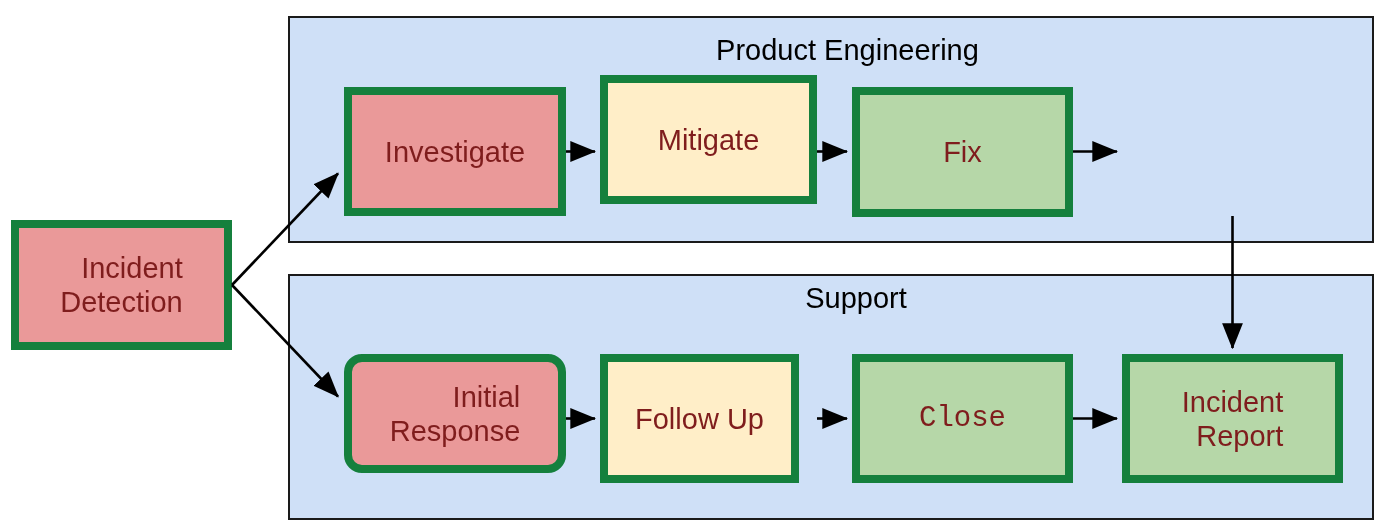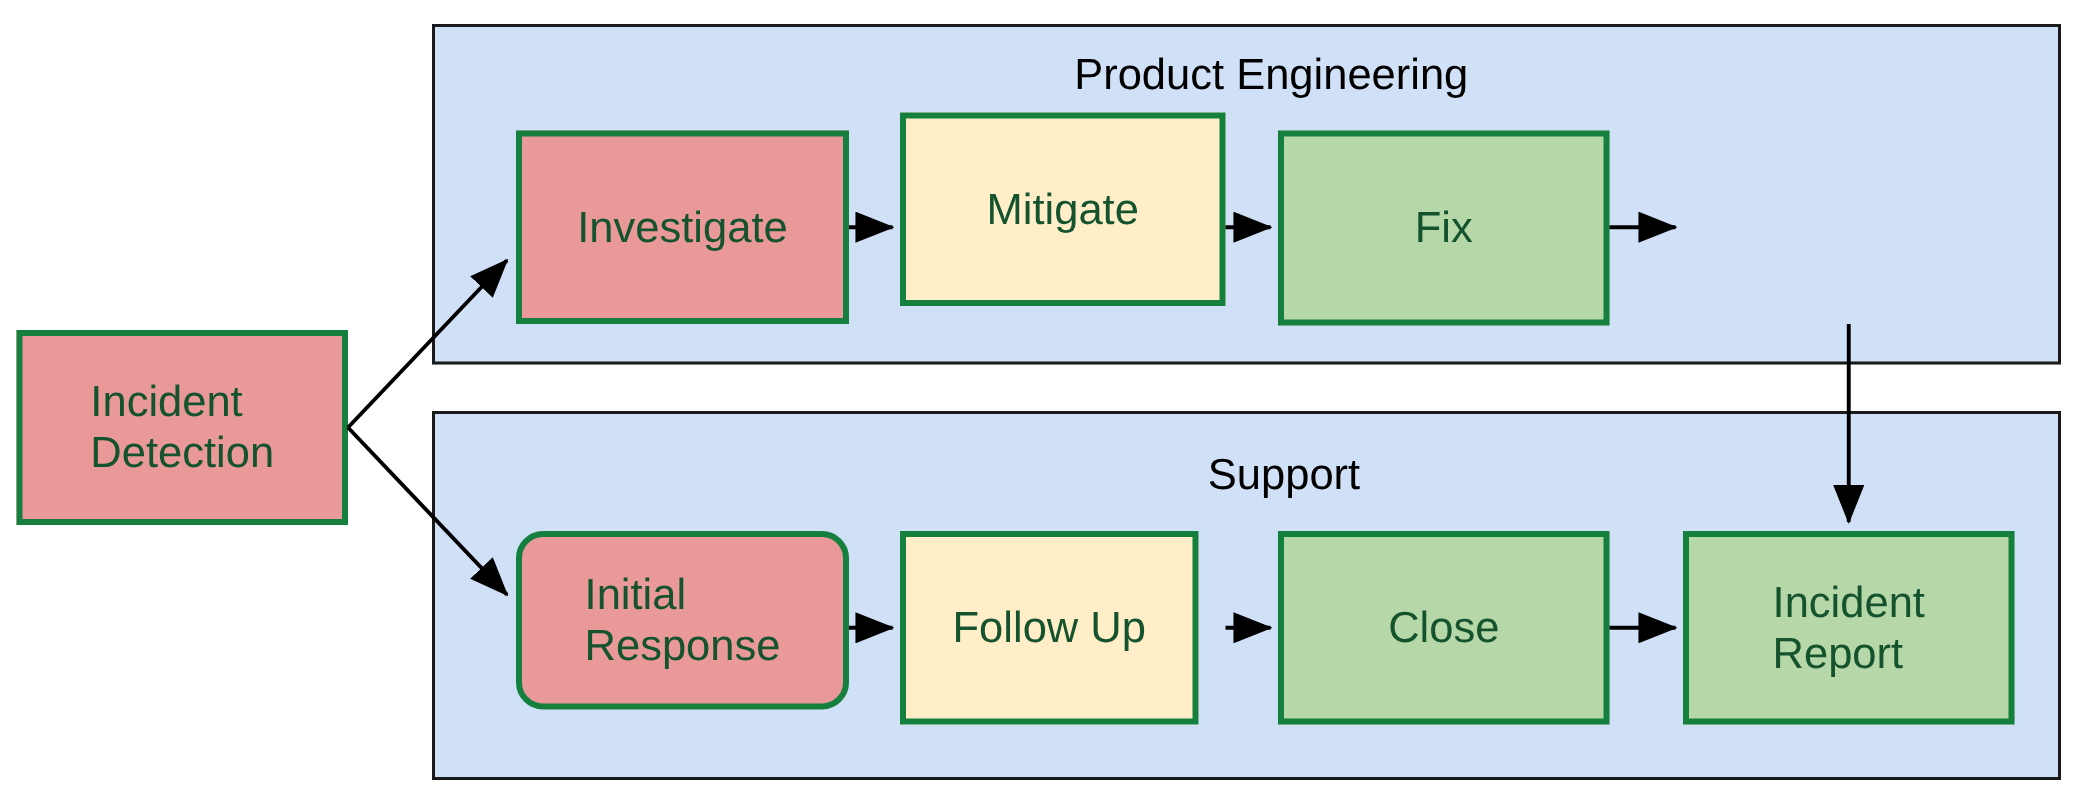--- a/index.html
+++ b/index.html
@@ -37,46 +37,46 @@
     text-align: center;
     color: #000000;
     font-size: 29px;
     line-height: 34px;
     white-space: nowrap;
     padding-left: 33px;
   }
   .node {
     position: absolute;
     box-sizing: border-box;
-    border: 4px solid #15803d;
+    border: 8px solid #15803d;
     display: flex;
     align-items: center;
     justify-content: center;
-    text-align: left;
-    color: #14532d;
+    text-align: right;
+    color: #7f1d1d;
     font-size: 29px;
     line-height: 34px;
   }
   .node-label {
     display: block;
     padding: 0 4px;
     white-space: pre-line;
   }
 </style>
 </head>
 <body>
 
 <div id="diagram">
 
   <div class="lane" id="lane-product-engineering" style="left: 288px; top: 16px; width: 1086px; height: 227px; background: rgb(207, 224, 247);">
     <div class="lane-title" style="top: 15px;">Product Engineering</div>
   </div>
 
   <div class="lane" id="lane-support" style="left: 288px; top: 274px; width: 1086px; height: 246px; background: rgb(207, 224, 247);">
-    <div class="lane-title" style="top: 24px; margin-left: 17px;">Support</div>
+    <div class="lane-title" style="top: 5px; margin-left: 17px;">Support</div>
   </div>
 
   <div class="node" id="node-start" style="left: 11px; top: 220px; width: 221px; height: 130px; background: rgb(234, 153, 153);">
     <span class="node-label">Incident
 Detection</span>
   </div>
 
   <div class="node" id="node-investigate" style="left: 344px; top: 87px; width: 222px; height: 129px; background: rgb(234, 153, 153);">
     <span class="node-label">Investigate</span>
   </div>
@@ -87,21 +87,21 @@
     <span class="node-label">Fix</span>
   </div>
 
   <div class="node" id="node-initial-response" style="left: 344px; top: 354px; width: 222px; height: 119px; background: rgb(234, 153, 153); border-radius: 18px;">
     <span class="node-label">Initial
 Response</span>
   </div>
   <div class="node" id="node-follow-up" style="left: 600px; top: 354px; width: 199px; height: 129px; background: rgb(255, 238, 200);">
     <span class="node-label">Follow Up</span>
   </div>
-  <div class="node" id="node-close" style="left: 852px; top: 354px; width: 221px; height: 129px; background: rgb(182, 215, 168);">
+  <div class="node" id="node-close" style="left: 852px; top: 354px; width: 221px; height: 129px; background: rgb(182, 215, 168); font-family: Liberation Mono, monospace;">
     <span class="node-label">Close</span>
   </div>
   <div class="node" id="node-incident-report" style="left: 1122px; top: 354px; width: 221px; height: 129px; background: rgb(182, 215, 168);">
     <span class="node-label">Incident
 Report</span>
   </div>
 
   <svg id="edge-layer" viewBox="0 0 1386 526">
     <defs>
       <marker id="arrowhead" markerWidth="10" markerHeight="8" refX="9.5" refY="4" orient="auto" markerUnits="strokeWidth">

